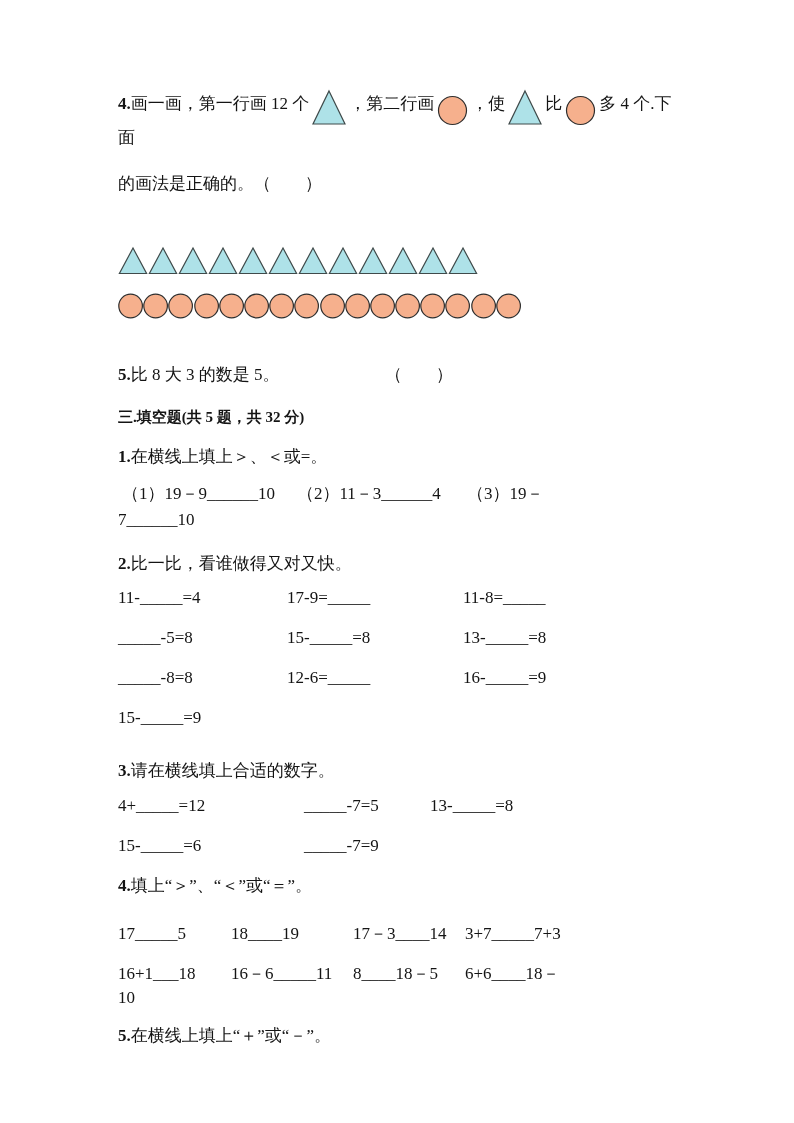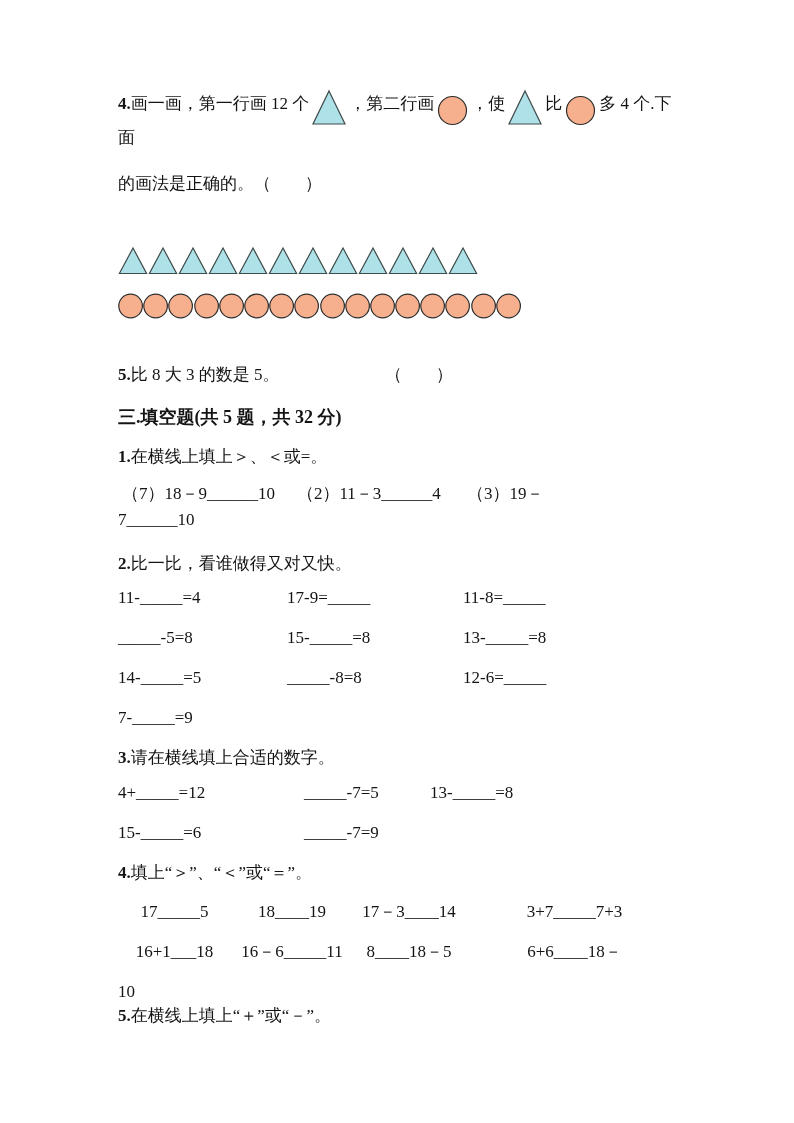--- a/index.html
+++ b/index.html
@@ -21,43 +21,43 @@
 
   
   .tri-row { margin-top:50px; display:flex; align-items:flex-end; }
   .cir-row { margin-top:18px; display:flex; align-items:center; }
 
   
   .q5 { margin-top:44px; display:flex; }
   .q5 .q5text { width:267px; }
 
   
-  .sec-title { margin-top:18px; font-weight:bold; font-size:18px; }
+  .sec-title { margin-top:18px; font-weight:bold; font-size:15px; }
 
   .f1-title { margin-top:16px; }
   .f1-row { margin-top:13px; display:flex; padding-left:4px; }
   .f1-row .it0 { width:175px; white-space:pre; }
   .f1-row .it1 { width:170px; white-space:pre; }
   .f1-row .it2 { white-space:pre; }
   .f1-wrap { margin-top:2px; }
 
   .f2-title { margin-top:20px; }
   .grid3 { margin-top:10px; display:grid; grid-template-columns:169px 176px 1fr; grid-auto-rows:40px; }
   .grid3 .cell { white-space:pre; }
 
-  .f3-title { margin-top:0; }
+  .f3-title { margin-top:13px; }
   .grid3b { margin-top:11px; display:grid; grid-template-columns:169px 143px 1fr; grid-auto-rows:40px; }
   .grid3b .cell { white-space:pre; }
 
   .f4-title { margin-top:0; }
-  .grid4 { margin-top:15px; display:grid; grid-template-columns:113px 122px 112px 1fr; grid-template-rows:40px 24px;text-align:center; }
+  .grid4 { margin-top:24px; display:grid; grid-template-columns:113px 122px 112px 1fr; grid-template-rows:40px 24px; }
   .grid4 .cell { white-space:pre; }
-  .f4-wrap { margin-top:16px; }
-
-  .f5-title { }
+  .f4-wrap { margin-top:0; }
+
+  .f5-title { margin-top:14px; }
 </style>
 </head>
 <body>
 
 <div class="page">
 
   <div class="intro1"><span class="qnum">4.</span><span>画一画，第一行画 12 个</span><svg width="34" height="38">
         <polygon points="17,3 33,36 1,36" stroke-width="1.2" stroke="#3f4a4a" fill="#aee2e8"></polygon>
       </svg><span>，第二行画</span><svg width="31" height="31">
         <circle cx="15.5" cy="15.5" r="14" stroke-width="1.2" stroke="#2e2e2e" fill="#f6b08d"></circle>
@@ -159,38 +159,38 @@
 
   <div class="q5">
     <span class="q5text"><span class="qnum">5.</span><span>比 8 大 3 的数是 5。</span></span>
     <span>（　　）</span>
   </div>
 
   <div class="sec-title">三.填空题(共 5 题，共 32 分)</div>
 
   <div class="f1-title"><span class="qnum">1.</span><span>在横线上填上＞、＜或=。</span></div>
   <div class="f1-row">
-    <span class="it0">（7）18－9______10</span>
+    <span class="it0">（1）19－9______10</span>
     <span class="it1">（2）11－3______4</span>
     <span class="it2">（3）19－</span>
   </div>
   <div class="f1-wrap line">7______10</div>
 
   <div class="f2-title"><span class="qnum">2.</span><span>比一比，看谁做得又对又快。</span></div>
   <div class="grid3">
     <span class="cell">11-_____=4</span>
     <span class="cell">17-9=_____</span>
     <span class="cell">11-8=_____</span>
     <span class="cell">_____-5=8</span>
     <span class="cell">15-_____=8</span>
     <span class="cell">13-_____=8</span>
-    <span class="cell">14-_____=5</span>
     <span class="cell">_____-8=8</span>
     <span class="cell">12-6=_____</span>
-    <span class="cell">7-_____=9</span>
+    <span class="cell">16-_____=9</span>
+    <span class="cell">15-_____=9</span>
   </div>
 
   <div class="f3-title"><span class="qnum">3.</span><span>请在横线填上合适的数字。</span></div>
   <div class="grid3b">
     <span class="cell">4+_____=12</span>
     <span class="cell">　_____-7=5</span>
     <span class="cell">13-_____=8</span>
     <span class="cell">15-_____=6</span>
     <span class="cell">　_____-7=9</span>
   </div>

